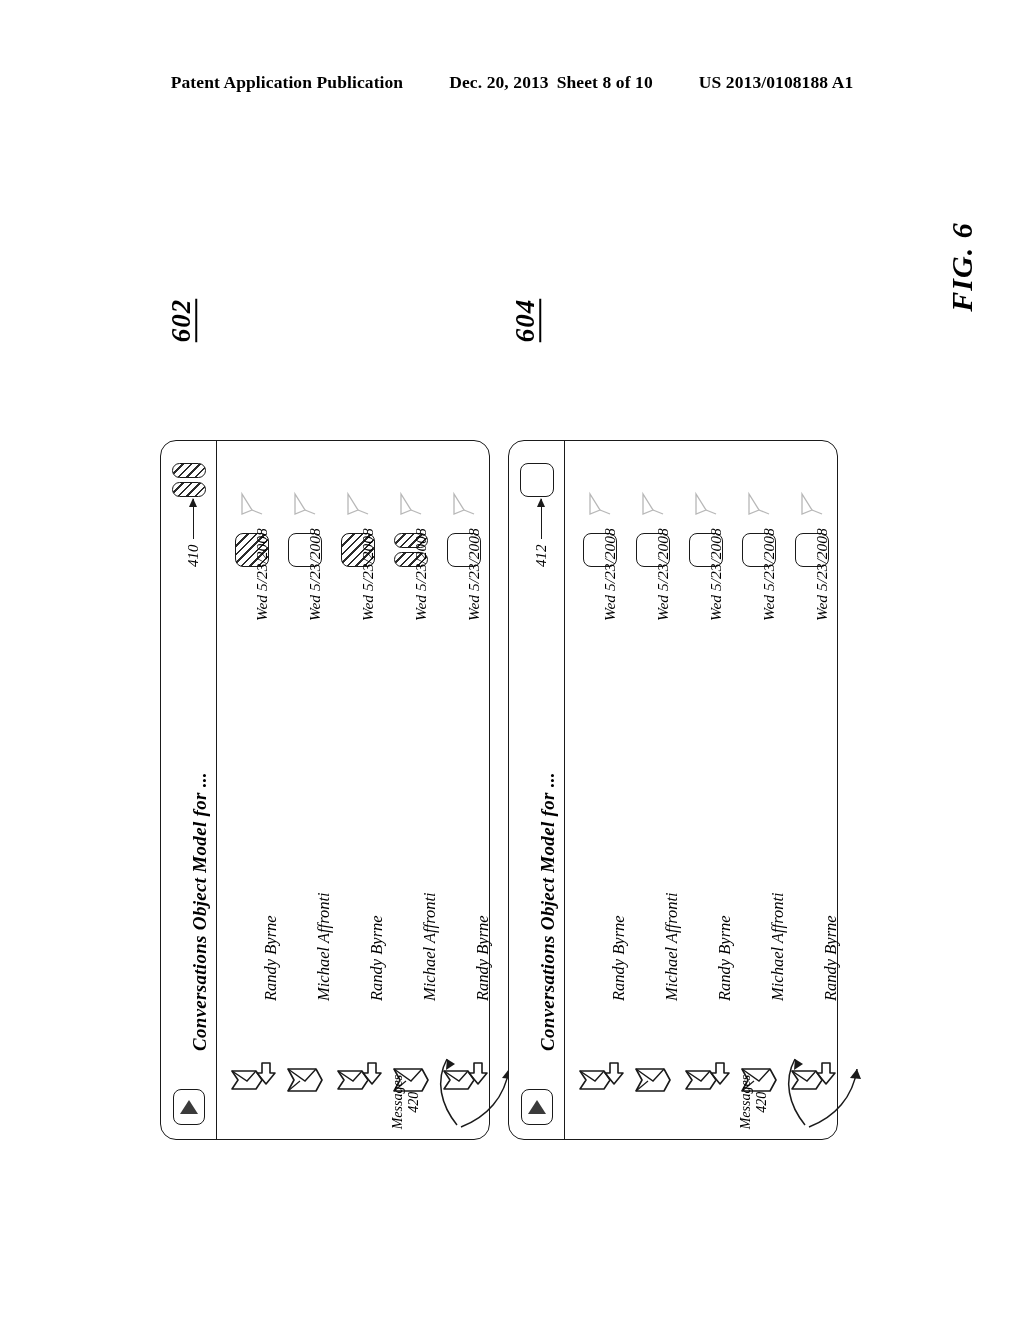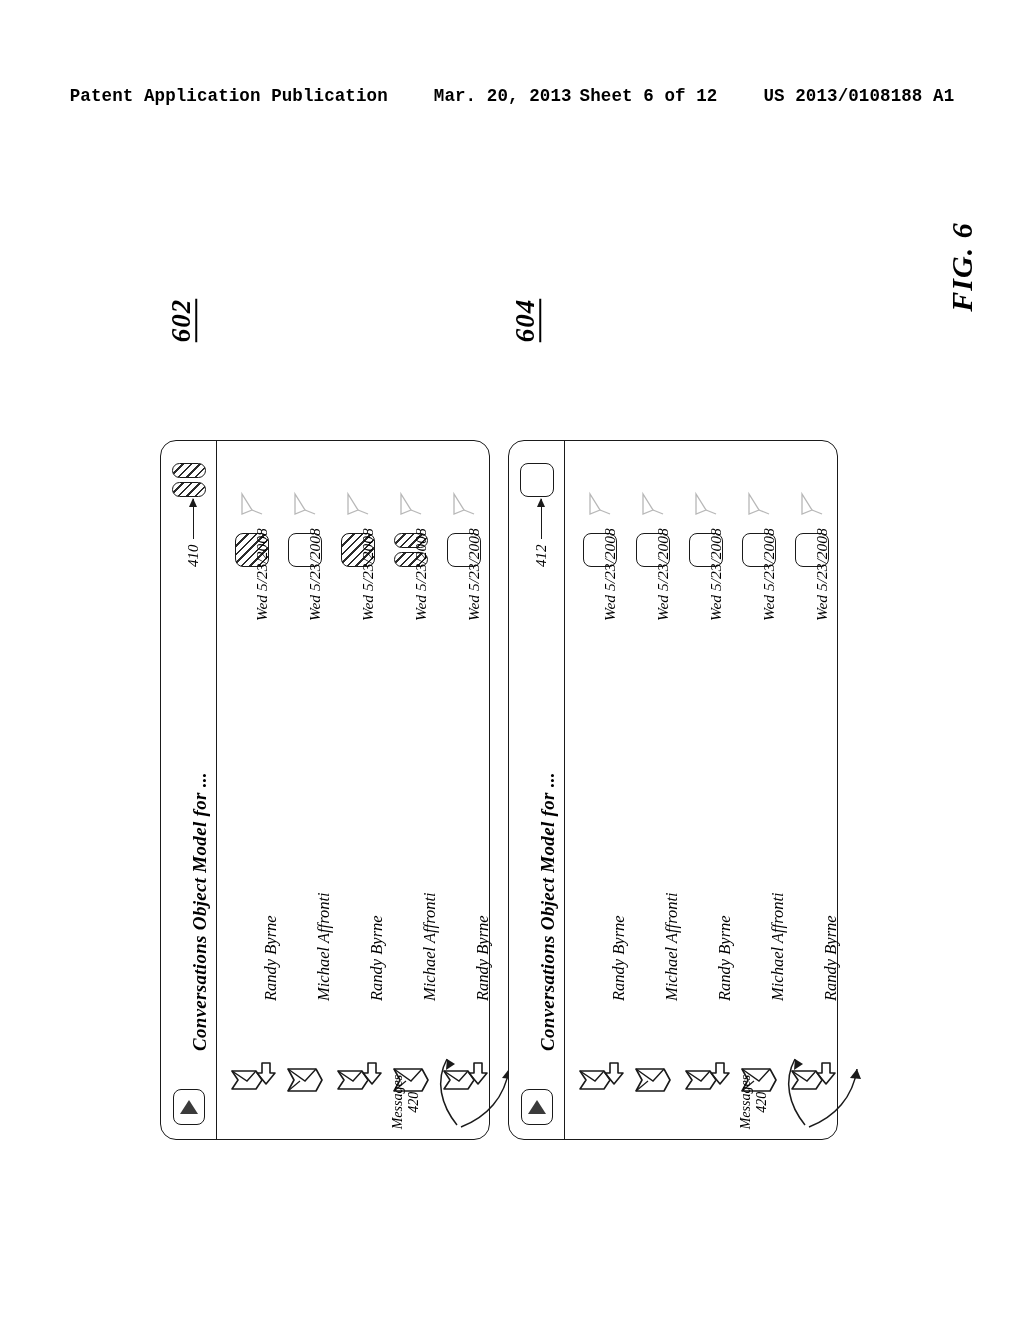--- a/index.html
+++ b/index.html
@@ -4,23 +4,23 @@
 <title>Patent Figure</title>
 <style>
   html,body{margin:0;padding:0;background:#fff;}
   body{
     width:1024px;height:1320px;position:relative;overflow:hidden;
     font-family:"Liberation Serif", serif;color:#000;
   }
 
   
   .pub-header{
-    position:absolute;left:0;top:86px;width:1024px;
+    position:absolute;left:0;top:72px;width:1024px;
     display:flex;justify-content:center;align-items:center;
-    font-family:Liberation Mono, monospace;
+    font-family:Liberation Serif, serif;
     font-weight:bold;font-size:17.5px;letter-spacing:.1px;
     white-space:nowrap;
   }
   .pub-header .seg{display:inline-block;}
   .seg-title{margin-right:46px;}
   .seg-date{margin-right:8px;}
   .seg-sheet{margin-right:46px;}
 
   
   .fig-label{
@@ -162,22 +162,22 @@
   }
   .callout svg{ position:absolute;left:0;top:0; }
 
   .fig-wrap{position:absolute;inset:0;}
 </style>
 </head>
 <body>
 
 <div class="pub-header">
   <span class="seg seg-title">Patent Application Publication</span>
-  <span class="seg seg-date">Mar. 20, 2013</span>
-  <span class="seg seg-sheet">Sheet 6 of 12</span>
+  <span class="seg seg-date">Dec. 20, 2013</span>
+  <span class="seg seg-sheet">Sheet 8 of 10</span>
   <span class="seg seg-pat">US 2013/0108188 A1</span>
 </div>
 
 <div class="fig-wrap">
 
   <div class="fig-label" id="fig-title">FIG. 6</div>
   <div class="fig-label" id="ref-602">602</div>
   <div class="fig-label" id="ref-604">604</div>
 
   <div class="panel" id="panel-602">

